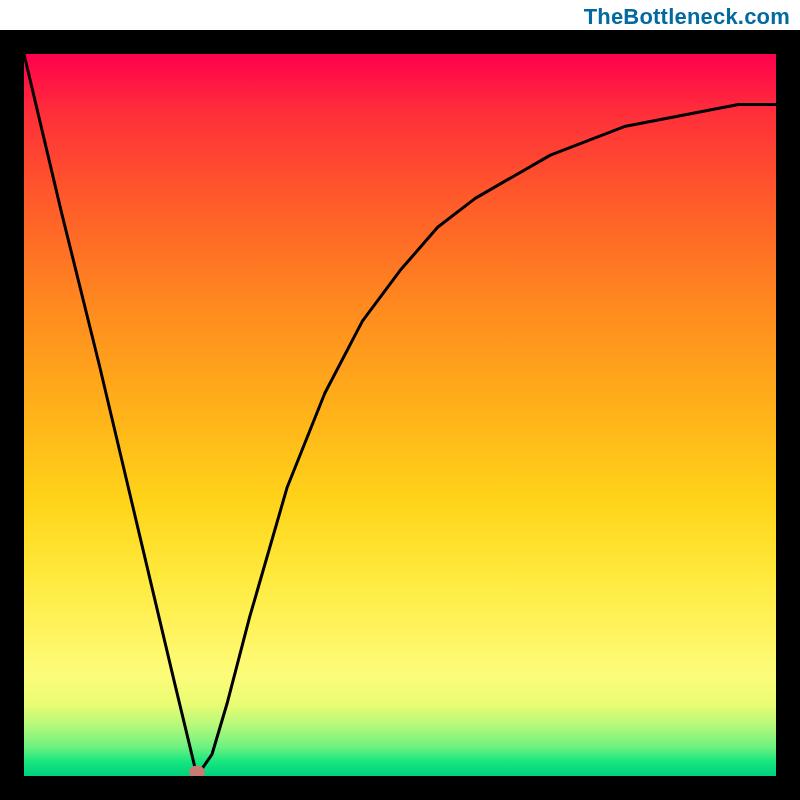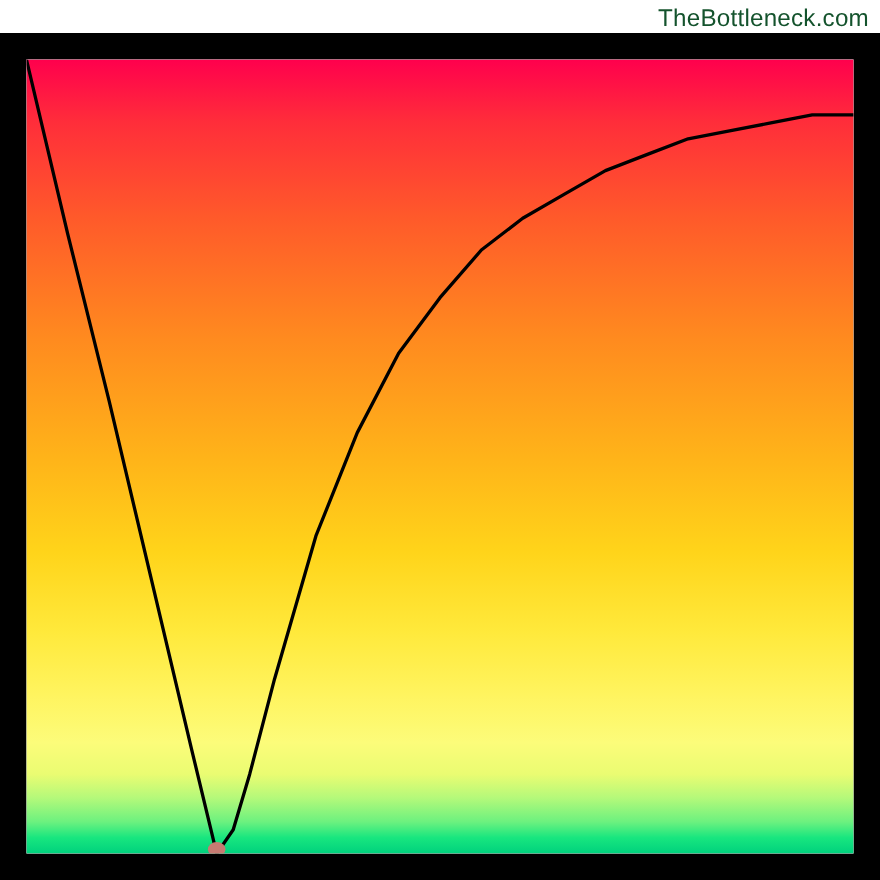--- a/index.html
+++ b/index.html
@@ -14,22 +14,22 @@
   .stage {
     position: relative;
     width: 800px;
     height: 800px;
   }
   .watermark {
     position: absolute;
     top: 4px;
     right: 10px;
     font-size: 22px;
-    font-weight: 400;
-    color: #14532d;
+    font-weight: 700;
+    color: #0369a1;
     letter-spacing: 0.2px;
     z-index: 10;
   }
   .frame {
     position: absolute;
     left: 0;
     top: 30px;
     width: 800px;
     height: 770px;
     box-sizing: border-box;

